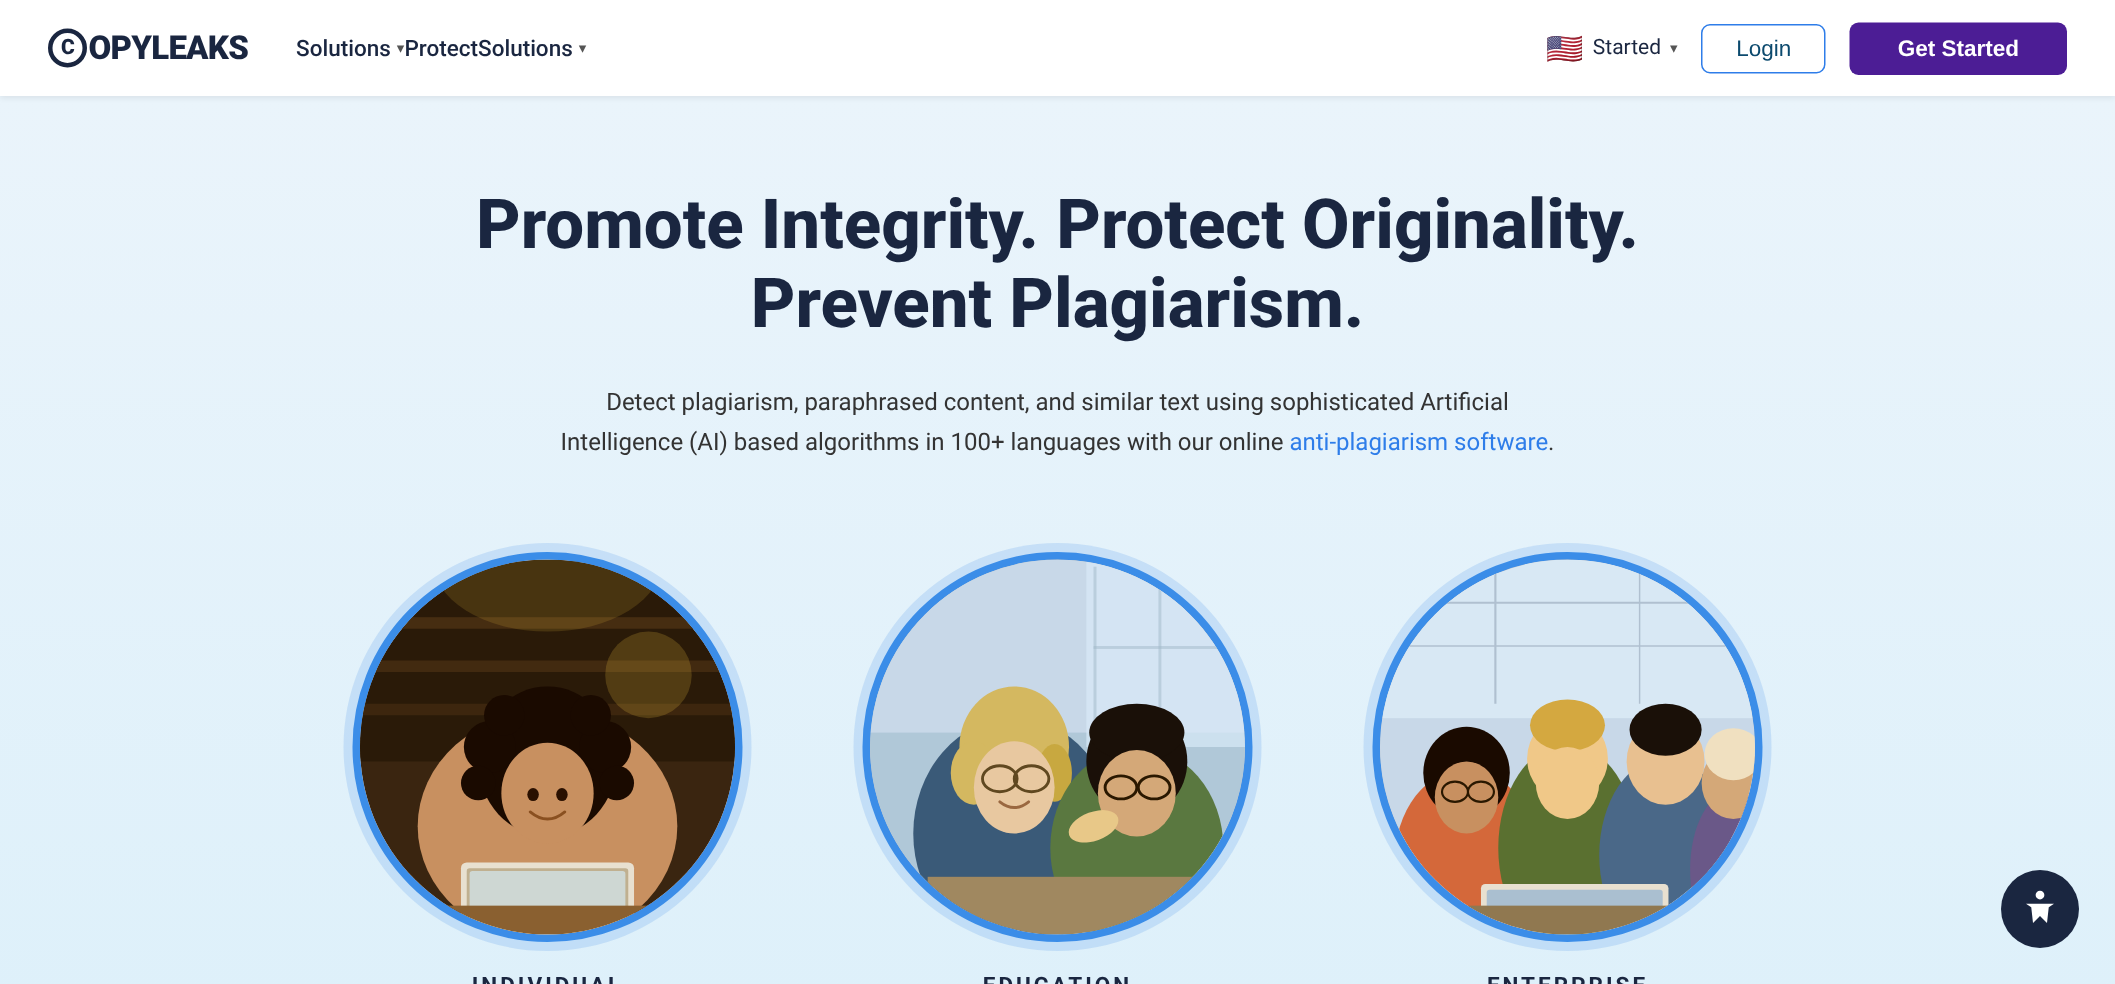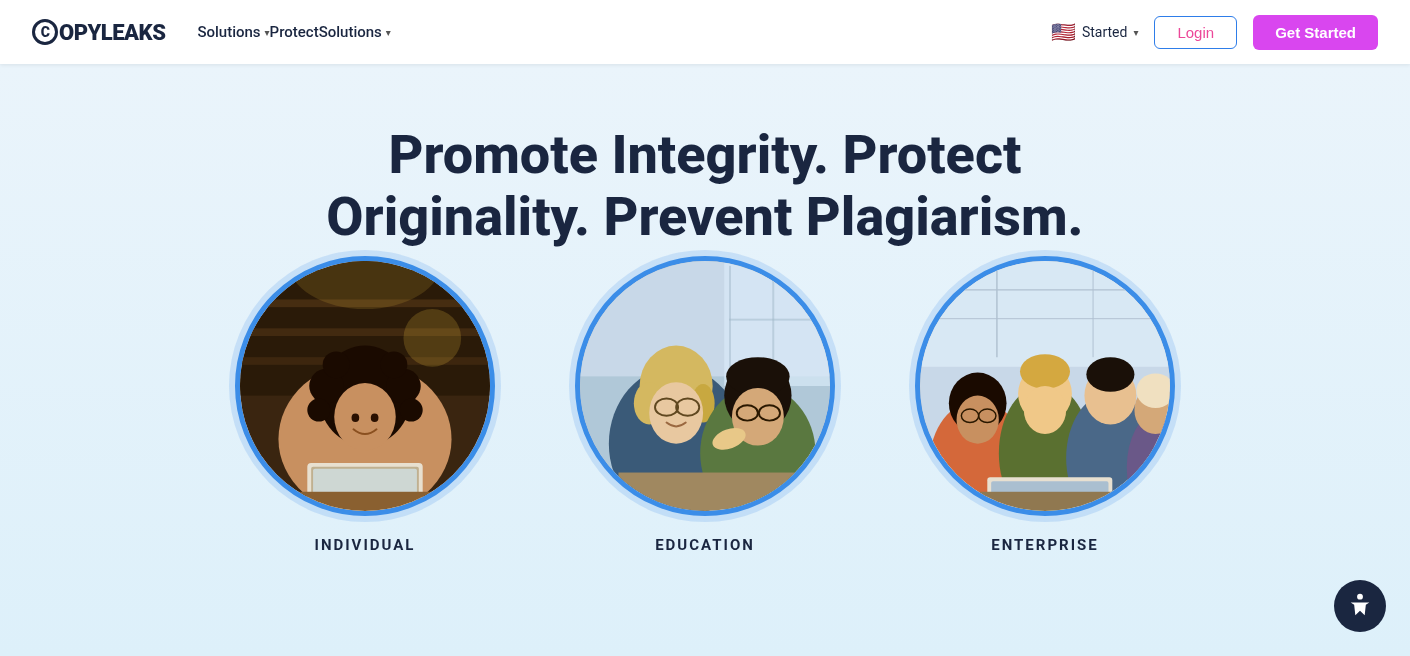--- a/index.html
+++ b/index.html
@@ -78,57 +78,57 @@
     .flag-icon {
       font-size: 20px;
     }
     .lang-chevron {
       font-size: 10px;
       color: #555;
     }
     .btn-login {
       border: 1.5px solid #2e7de9;
       background: #fff;
-      color: #ec4899;
+      color: #0c4a6e;
       padding: 7px 22px;
       border-radius: 6px;
       font-size: 15px;
       font-weight: 500;
       cursor: pointer;
       transition: background 0.2s;
     }
     .btn-get-started {
-      background: #d946ef;
+      background: #4c1d95;
       color: #fff;
       border: none;
-      padding: 9px 22px;
+      padding: 9px 32px;
       border-radius: 6px;
       font-size: 15px;
       font-weight: 600;
       cursor: pointer;
       transition: background 0.2s;
     }
 
     
     .hero {
       background: linear-gradient(180deg, #eaf4fb 0%, #ddf0fa 100%);
       min-height: 592px;
       display: flex;
       flex-direction: column;
       align-items: center;
       padding: 60px 20px 40px;
     }
     .hero-title {
-      font-size: 54px;
+      font-size: 46px;
       font-weight: 800;
       color: #1a2640;
       text-align: center;
       max-width: 900px;
       line-height: 1.15;
-      margin-bottom: 8px;
+      margin-bottom: 24px;
     }
     .hero-subtitle {
       font-size: 16px;
       color: #333;
       text-align: center;
       max-width: 680px;
       line-height: 1.7;
       margin-bottom: 60px;
     }
     .hero-subtitle a {
@@ -235,20 +235,23 @@
       <span>Started</span>
       <span class="lang-chevron">▾</span>
     </div>
     <button class="btn-login">Login</button>
     <button class="btn-get-started">Get Started</button>
   </div>
 </nav>
 
 <section class="hero">
   <h1 class="hero-title">Promote Integrity. Protect Originality. Prevent Plagiarism.</h1>
+  <p class="hero-subtitle">
+    <span>Detect plagiarism, paraphrased content, and similar text using sophisticated Artificial Intelligence (AI) based algorithms in 100+ languages with our online </span><a href="#"><span>anti-plagiarism software</span></a><span>.</span>
+  </p>
 
   <div class="circles-row">
 
     <div class="circle-card">
       <div class="circle-image-wrapper">
         <svg viewBox="0 0 260 260" xmlns="http://www.w3.org/2000/svg" class="circle-svg-img">
           <defs>
             <clipPath id="circ1">
                 <circle cx="130" cy="130" r="130"></circle>
               </clipPath>

